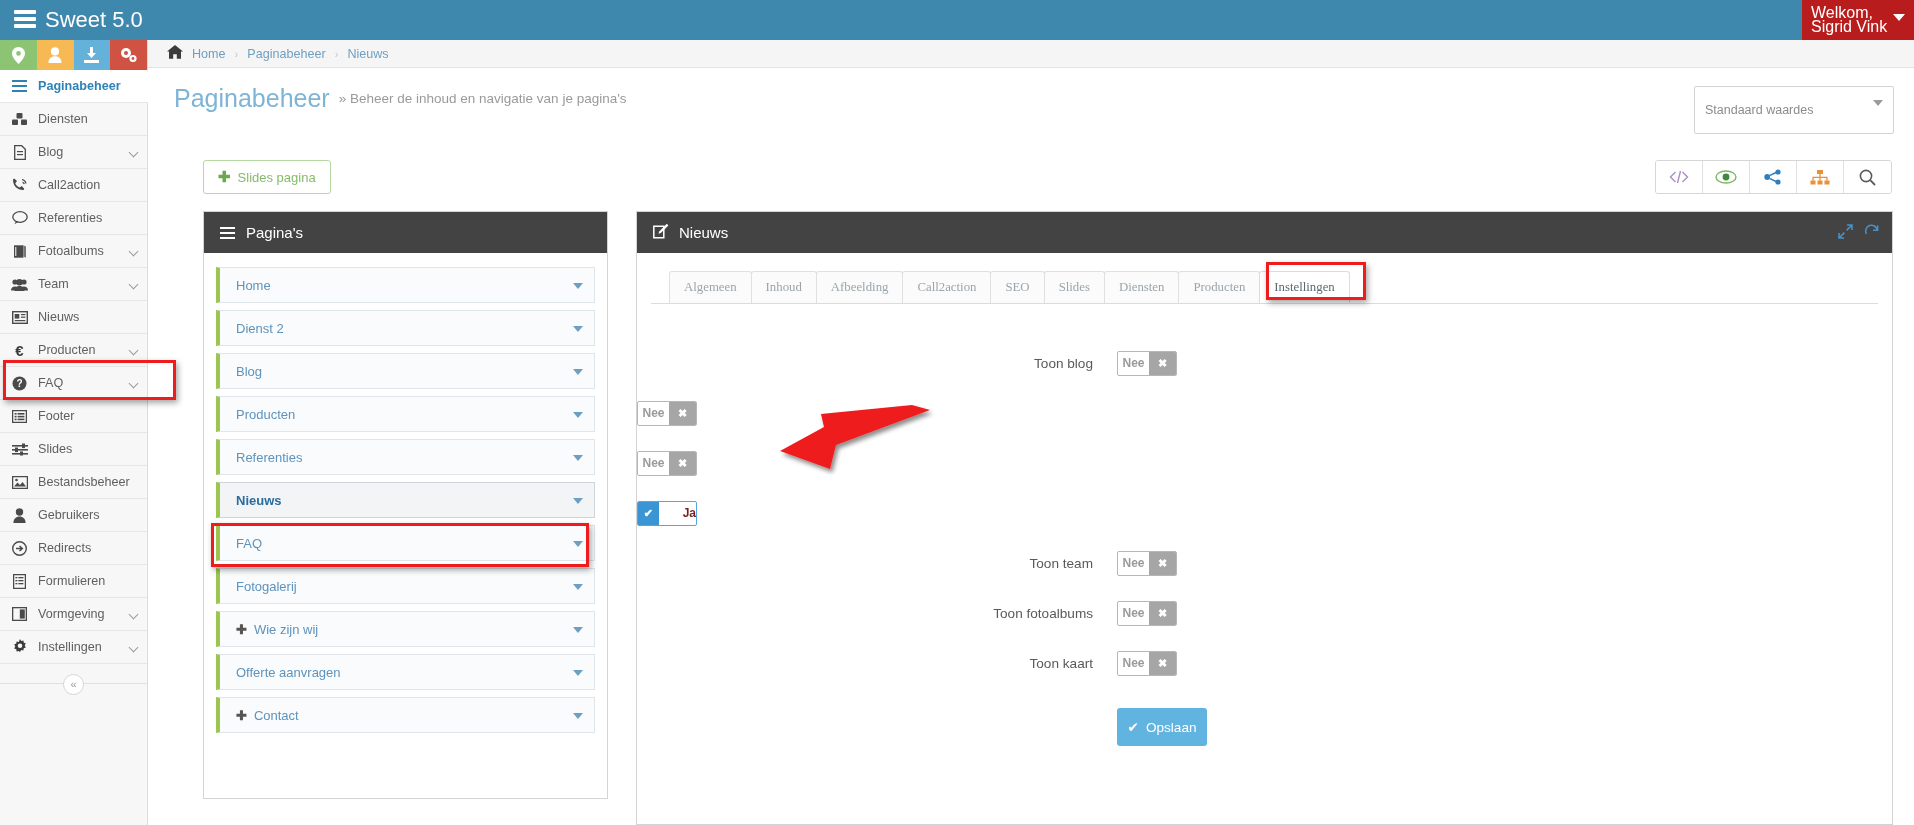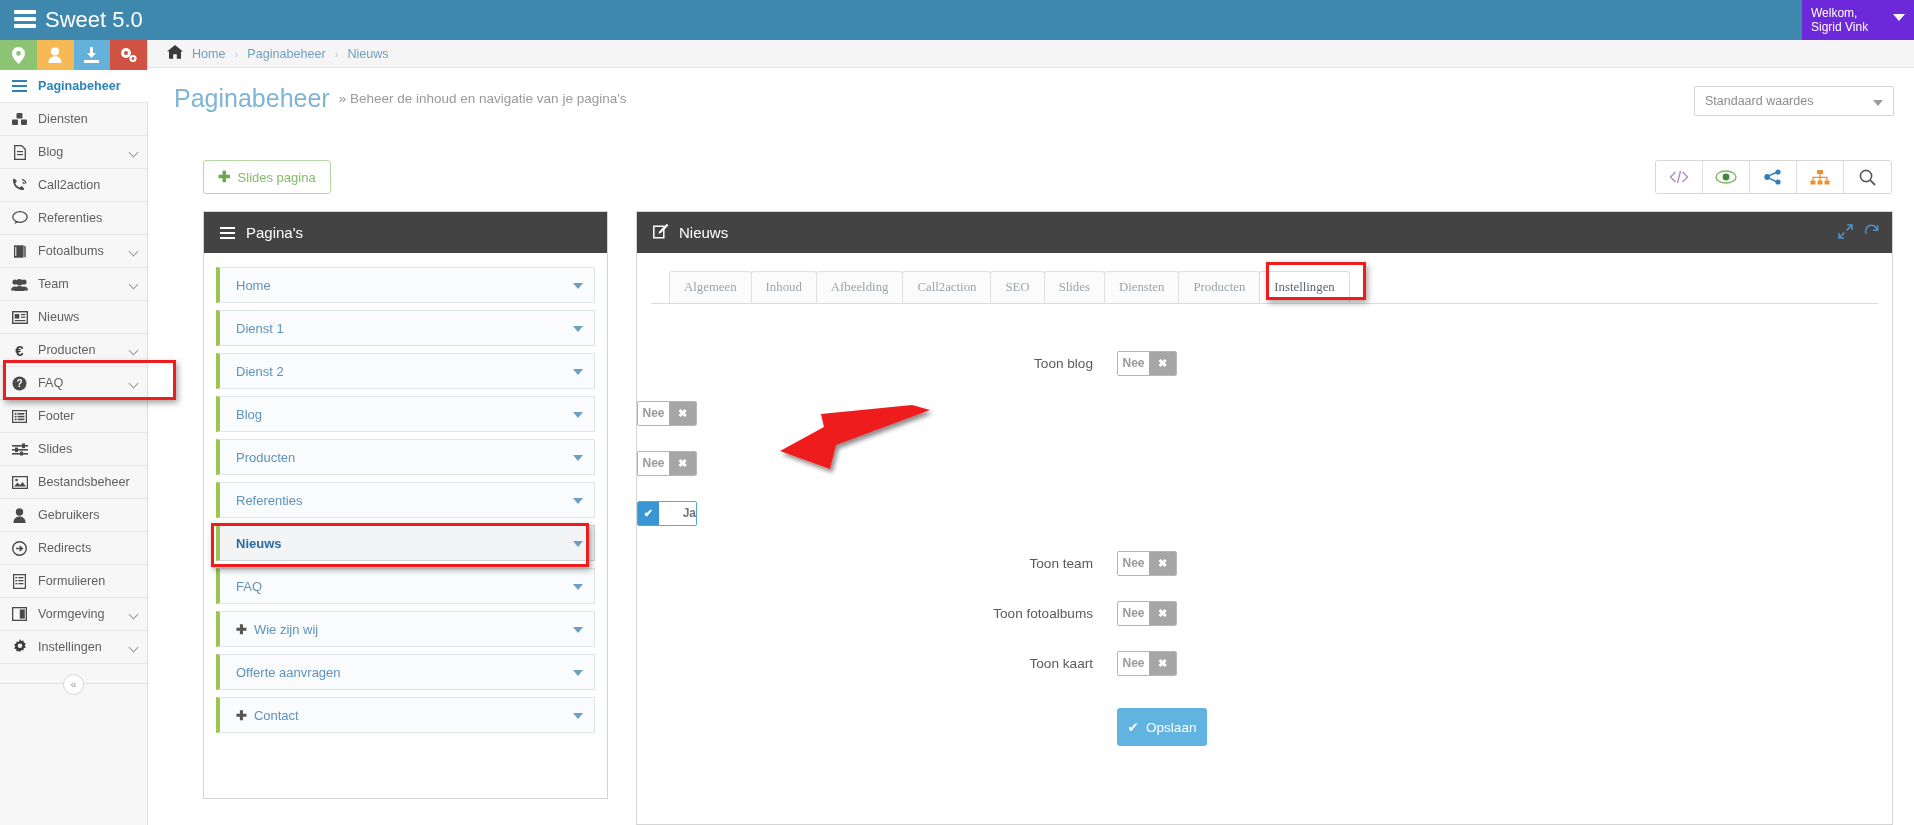--- a/index.html
+++ b/index.html
@@ -23,21 +23,21 @@
   .brand-icon { display: inline-block; width: 22px; height: 20px; position: relative; }
   .brand-icon i {
     position: absolute; left: 0; width: 22px; height: 4px; background: #fff; border-radius: 1px;
   }
   .brand-icon i:nth-child(1) { top: 0; }
   .brand-icon i:nth-child(2) { top: 7px; }
   .brand-icon i:nth-child(3) { top: 14px; }
 
   .user-menu {
     position: absolute; right: 0; top: 0; width: 112px; height: 40px;
-    background: #6d28d9; color: #fff; font-size: 12px; line-height: 14px;
+    background: #b91c1c; color: #fff; font-size: 16px; line-height: 14px;
     padding: 6px 24px 0 9px; cursor: pointer;
   }
   .user-caret {
     position: absolute; right: 9px; top: 14px;
     width: 0; height: 0; border-left: 6px solid transparent;
     border-right: 6px solid transparent; border-top: 7px solid #ffffff;
   }
 
   
   .sidebar {
@@ -99,21 +99,21 @@
 
   
   .page-head {
     position: absolute; left: 148px; top: 68px; width: 1766px; height: 60px;
     display: flex; align-items: center;
   }
   .page-title { margin-left: 26px; font-size: 25px; color: #7eb4d6; font-weight: 400; }
   .page-sub { margin-left: 9px; font-size: 13.5px; color: #9a9a9a; }
 
   .std-select {
-    position: absolute; right: 20px; top: 18px; width: 200px; height: 30px;
+    position: absolute; right: 20px; top: 18px; width: 200px; height: 48px;
     border: 1px solid #d3d3d3; background: #fff; border-radius: 2px;
     font-size: 12.5px; color: #8c8c8c; display: flex; align-items: center;
     padding: 0 10px; cursor: pointer;
   }
   .std-select .caret {
     position: absolute; right: 10px; top: 13px; width: 0; height: 0;
     border-left: 5px solid transparent; border-right: 5px solid transparent;
     border-top: 6px solid #9b9b9b;
   }
 
@@ -197,21 +197,21 @@
     width: 60px; height: 25px; border: 1px solid #b6b6b6; border-radius: 2px;
     display: flex; align-items: center; background: #fff; cursor: pointer; overflow: hidden;
   }
   .toggle .tlabel { flex: 1; text-align: center; font-size: 12px; font-weight: 700; color: #9a9a9a; }
   .toggle .tbox {
     width: 27px; height: 23px; background: #a6a6a6; color: #fff;
     display: flex; align-items: center; justify-content: center; font-size: 11px; font-weight: 700;
   }
   .toggle.on { border-color: #54a7dd; }
   .toggle.on .tbox { background: #3a95d4; order: -1; }
-  .toggle.on .tlabel { color: #737373; margin-left: 24px; }
+  .toggle.on .tlabel { color: #7f1d1d; margin-left: 24px; }
 
   .save-btn {
     margin-left: 480px; margin-top: 20px; width: 90px; height: 38px;
     background: #62b4e0; color: #fff; border: none; border-radius: 3px;
     font-size: 13.6px; font-family: "Liberation Sans", sans-serif;
     display: flex; align-items: center; justify-content: center; gap: 7px; cursor: pointer;
   }
 
   
   .ann-arrow { position: absolute; left: 780px; top: 405px; z-index: 40; pointer-events: none; }
@@ -555,24 +555,20 @@
         <i></i>
       </span>
     <span>Pagina's</span>
   </div>
   <div class="pages-body">
     <div class="page-row">
       <span>Home</span>
       <span class="rcaret"></span>
     </div>
     <div class="page-row">
-      <span>Dienst 1</span>
-      <span class="rcaret"></span>
-    </div>
-    <div class="page-row">
       <span>Dienst 2</span>
       <span class="rcaret"></span>
     </div>
     <div class="page-row">
       <span>Blog</span>
       <span class="rcaret"></span>
     </div>
     <div class="page-row">
       <span>Producten</span>
       <span class="rcaret"></span>
@@ -580,20 +576,24 @@
     <div class="page-row">
       <span>Referenties</span>
       <span class="rcaret"></span>
     </div>
     <div class="page-row sel">
       <span>Nieuws</span>
       <span class="rcaret"></span>
     </div>
     <div class="page-row">
       <span>FAQ</span>
+      <span class="rcaret"></span>
+    </div>
+    <div class="page-row">
+      <span>Fotogalerij</span>
       <span class="rcaret"></span>
     </div>
     <div class="page-row">
       <span class="plus-ico">✚</span>
       <span>Wie zijn wij</span>
       <span class="rcaret"></span>
     </div>
     <div class="page-row">
       <span>Offerte aanvragen</span>
       <span class="rcaret"></span>

